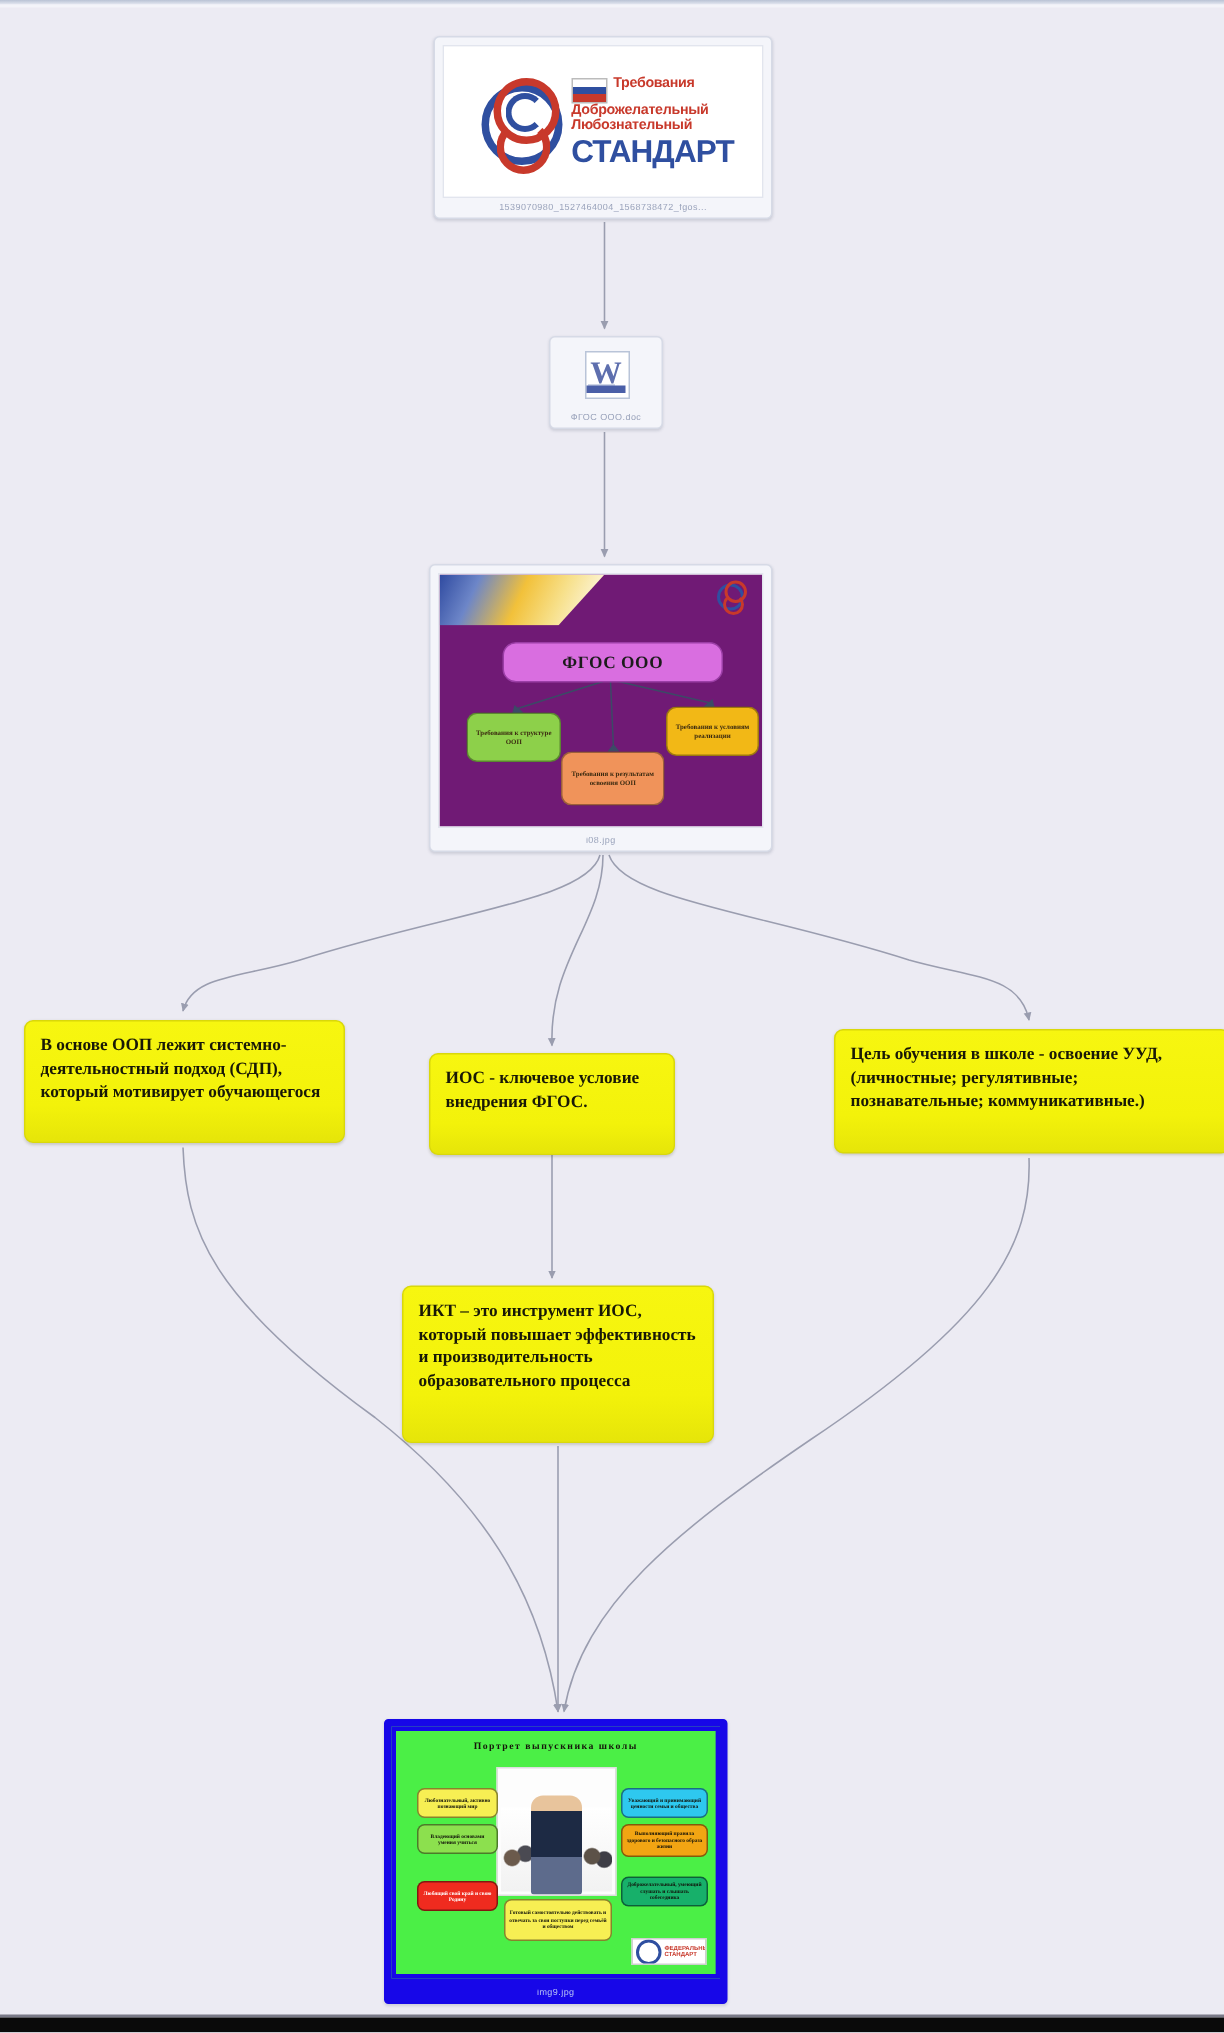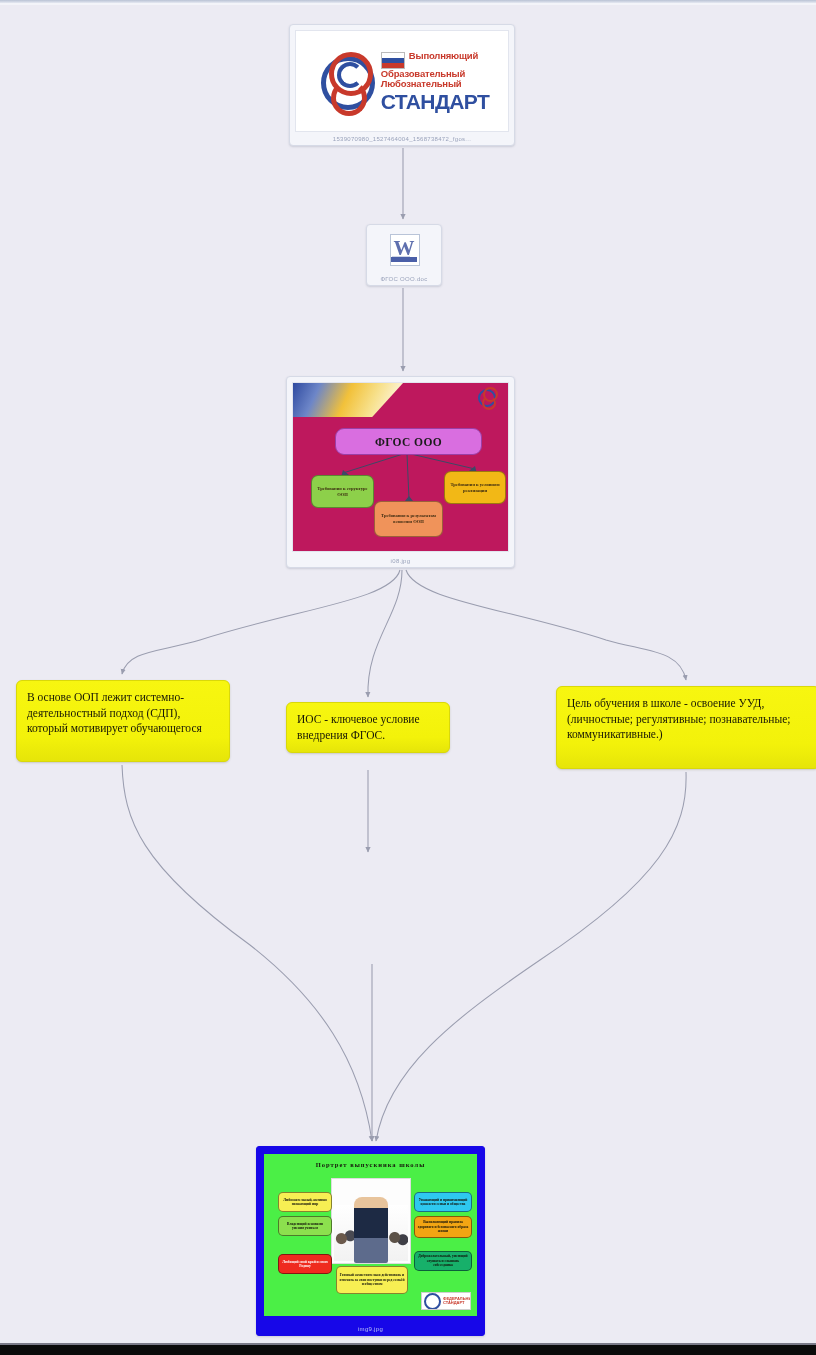--- a/index.html
+++ b/index.html
@@ -64,21 +64,21 @@
         border:1px solid #b9c4d8;}
   .wline{position:absolute;left:5px;height:1.5px;background:#cfd6e6;width:18px;}
   .wW{position:absolute;left:50%;top:4px;transform:translateX(-50%);
       font-family:"Liberation Serif",serif;font-weight:bold;font-size:21px;
       color:#5e6fae;line-height:21px;}
   .wbar{position:absolute;left:4px;bottom:4px;width:26px;height:5px;background:#4a5fa8;}
 
   
   #node3{left:286px;top:376px;width:229px;height:192px;}
   #node3 .thumb{height:168px;}
-  .sch{position:absolute;inset:0;background:#be185d;}
+  .sch{position:absolute;inset:0;background:#701a75;}
   .sch-top{position:absolute;left:0;top:0;width:110px;height:34px;
         background:linear-gradient(115deg,#2f4aa0 0%,#6d86c8 22%,#f2c13a 48%,#f7e08a 70%,#ffffff 100%);
         clip-path:polygon(0 0,100% 0,72% 100%,0 100%);}
   .sch-logo{position:absolute;right:6px;top:4px;width:26px;height:22px;}
   .sch-logo .a{position:absolute;left:2px;top:2px;width:14px;height:14px;border-radius:50%;
         border:2.5px solid #2f4fa0;}
   .sch-logo .b{position:absolute;left:7px;top:0px;width:11px;height:11px;border-radius:50%;
         border:2.5px solid #c8392b;}
   .sch-logo .c{position:absolute;left:6px;top:9px;width:10px;height:10px;border-radius:50%;
         border:2.5px solid #c8392b;border-top-color:transparent;}
@@ -135,26 +135,26 @@
         background:#fff;border:1px solid #cfcfcf;display:flex;align-items:center;
         overflow:hidden;}
   .plogo i{display:block;width:13px;height:13px;border-radius:50%;
         border:2.5px solid #2f4fa0;margin-left:2px;flex:0 0 auto;}
   .plogo b{font-family:"Liberation Sans",sans-serif;font-size:4px;color:#c8392b;
         line-height:4px;margin-left:2px;filter:blur(.2px);}
 
   
   .note{position:absolute;background:#f5f40c;border:1px solid #d9d80a;
         border-radius:6px;box-sizing:border-box;padding:9px 10px;
-        font-family:"Liberation Serif",serif;font-weight:normal;
+        font-family:"Liberation Serif",serif;font-weight:bold;
         font-size:11.5px;line-height:15.5px;color:#181806;
         box-shadow:0 1px 2px rgba(80,80,30,.22);
         background-image:linear-gradient(to bottom,#f7f610 0%,#f3f20a 70%,#e6e509 100%);}
   #note1{left:16px;top:680px;width:214px;height:82px;}
-  #note2{left:286px;top:702px;width:164px;height:51px;}
+  #note2{left:286px;top:702px;width:164px;height:68px;}
   #note3{left:556px;top:686px;width:264px;height:83px;}
   #note4{left:268px;top:857px;width:208px;height:105px;}
 </style>
 </head>
 <body>
 
 <div id="canvas">
 
   <div class="top-rule"></div>
   <div class="top-rule2"></div>
@@ -183,23 +183,23 @@
       <div class="logo-wrap">
         <div class="logo-mark">
           <div class="lr1"></div>
             <div class="lr2"></div>
           <div class="lr3"></div>
             <div class="lr4"></div>
         </div>
         <div class="logo-txt">
           <div class="flagline">
             <span class="flag"></span>
-            <span class="l1">Выполняющий</span>
+            <span class="l1">Требования</span>
           </div>
-          <div class="l2">Образовательный</div>
+          <div class="l2">Доброжелательный</div>
           <div class="l3">Любознательный</div>
           <div class="big">СТАНДАРТ</div>
         </div>
       </div>
     </div>
     <div class="cap">1539070980_1527464004_1568738472_fgos...</div>
   </div>
 
   <div class="card" id="node2">
     <div class="thumb">
@@ -240,20 +240,21 @@
         <div class="sch-box sch-orange">Требования к результатам освоения ООП</div>
         <div class="sch-box sch-yellow">Требования к условиям реализации</div>
       </div>
     </div>
     <div class="cap">i08.jpg</div>
   </div>
 
   <div class="note" id="note1">В основе ООП лежит системно-деятельностный подход (СДП), который мотивирует обучающегося</div>
   <div class="note" id="note2">ИОС - ключевое условие внедрения ФГОС.</div>
   <div class="note" id="note3">Цель обучения в школе - освоение УУД, (личностные; регулятивные; познавательные; коммуникативные.)</div>
+  <div class="note" id="note4">ИКТ – это инструмент ИОС, который повышает эффективность и производительность образовательного процесса</div>
 
   <div class="card" id="node4">
     <div class="thumb">
       <div class="por">
         <div class="por-h">Портрет выпускника школы</div>
         <div class="por-photo">
           <div class="ph-crowd"></div>
             <div class="ph-main"></div>
         </div>
         <div class="pbox pb1">Любознательный, активно познающий мир</div>

